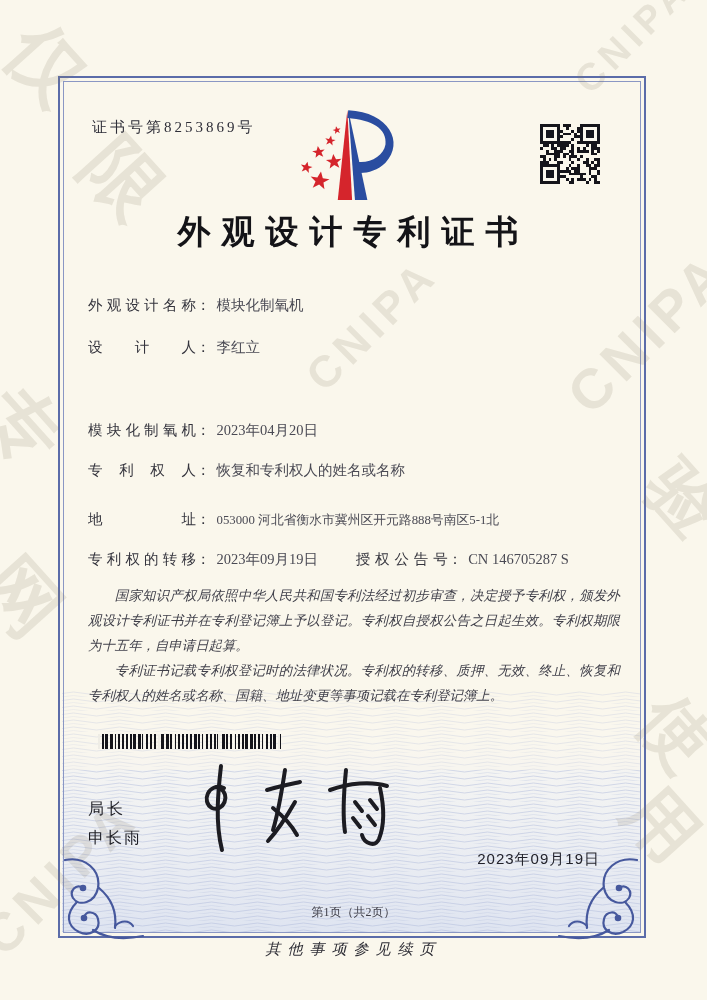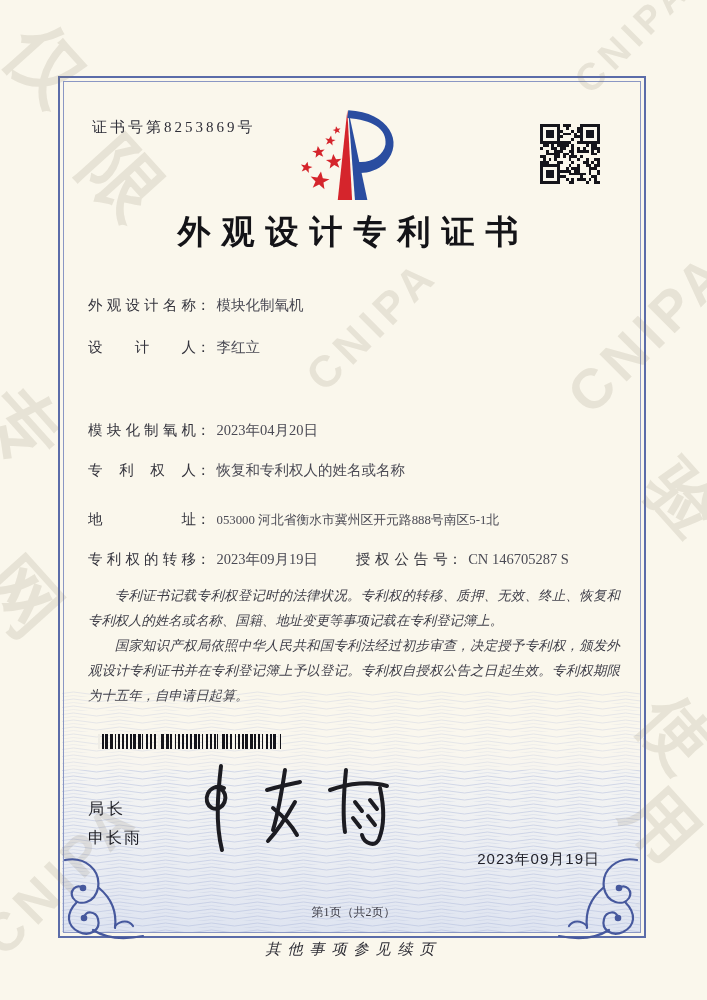--- a/index.html
+++ b/index.html
@@ -579,22 +579,22 @@
   <div class="row" style="top:550px;">
     <span>
       <span class="lab">专利权的转移</span><span class="colon">：</span><span class="val">2023年09月19日</span>
     </span>
     <span class="pair2">
       <span class="lab">授权公告号</span><span class="colon">：</span><span class="val">CN 146705287 S</span>
     </span>
   </div>
 
   <div class="paras">
+    <p>国家知识产权局依照中华人民共和国专利法经过初步审查，决定授予专利权，颁发外观设计专利证书并在专利登记簿上予以登记。专利权自授权公告之日起生效。专利权期限为十五年，自申请日起算。</p>
     <p>专利证书记载专利权登记时的法律状况。专利权的转移、质押、无效、终止、恢复和专利权人的姓名或名称、国籍、地址变更等事项记载在专利登记簿上。</p>
-    <p>国家知识产权局依照中华人民共和国专利法经过初步审查，决定授予专利权，颁发外观设计专利证书并在专利登记簿上予以登记。专利权自授权公告之日起生效。专利权期限为十五年，自申请日起算。</p>
   </div>
 
   <div class="barcode"></div>
 
   <div class="signer-title">局长</div>
   <div class="signer-name">申长雨</div>
   <svg class="signature" viewBox="0 0 212 94">
     <g fill="none" stroke="#1c1c22" stroke-width="4" stroke-linecap="round" stroke-linejoin="round">
       <path d="M36,28 C20,22 13,42 24,48 C35,53 44,34 31,28"></path>
       <path d="M33,6 C30,32 27,62 34,90"></path>

